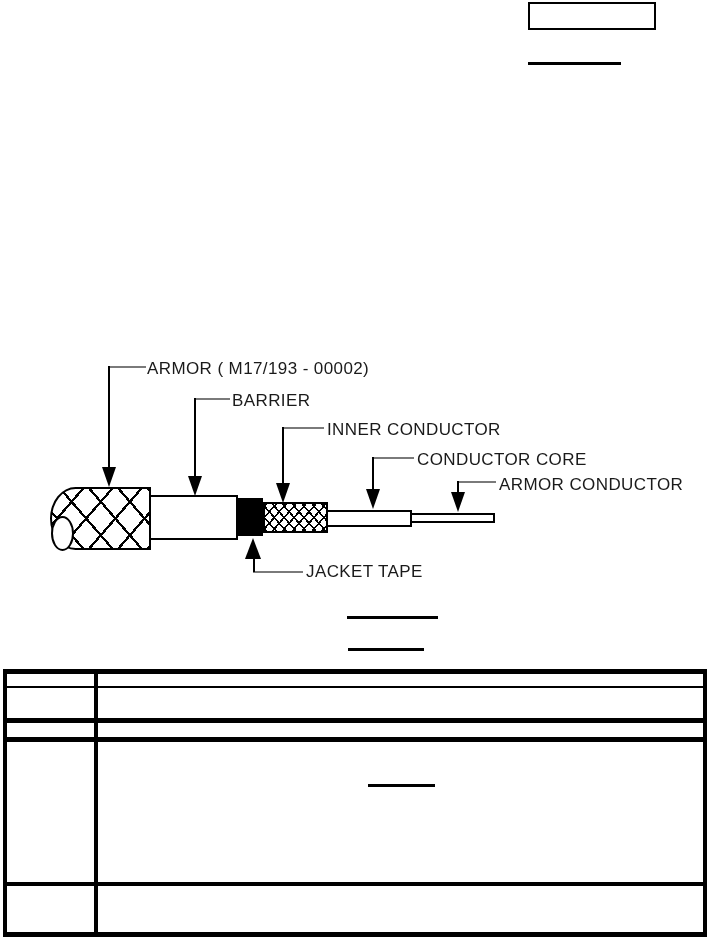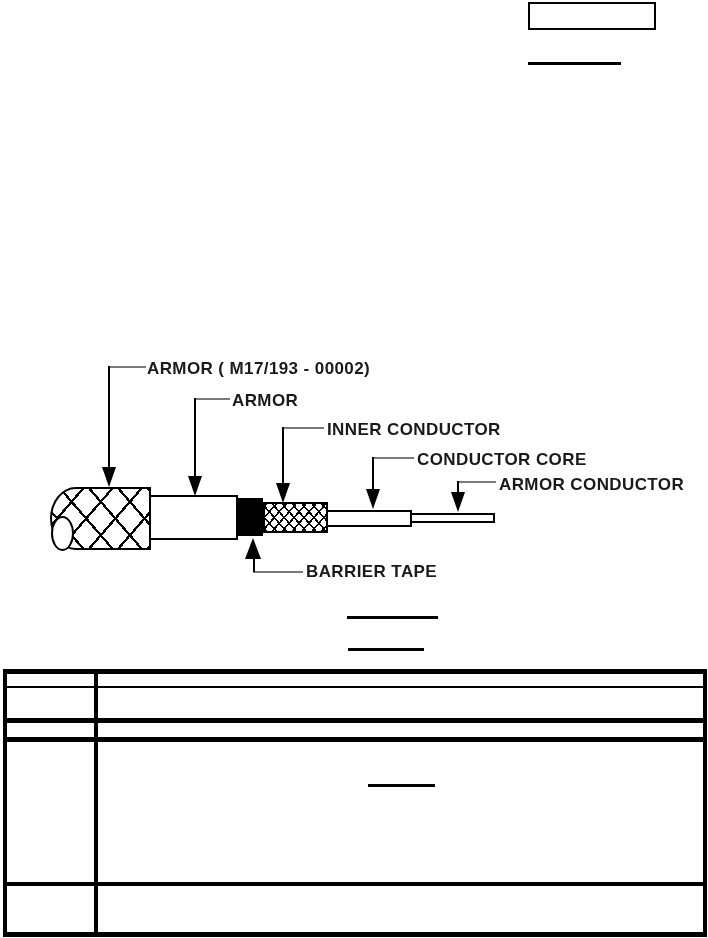--- a/index.html
+++ b/index.html
@@ -1,16 +1,16 @@
 <!DOCTYPE html>
 <html><head>
 <meta charset="utf-8">
 <style>
   html, body { margin: 0; padding: 0; background: #ffffff; }
-  * { box-sizing: border-box; font-weight: bold; }
+  * { box-sizing: border-box; }
 
   .page {
     position: relative;
     width: 708px;
     height: 938px;
     background: #ffffff;
     overflow: hidden;
     font-family: "Liberation Sans", sans-serif;
     color: #111111;
   }
@@ -162,25 +162,25 @@
 <body>
 
 <div class="page">
 
   <div class="abs stamp-box"></div>
   <div class="abs header-underline"></div>
 
   <div>
 
     <div class="abs label lbl-armor">ARMOR ( M17/193 - 00002)</div>
-    <div class="abs label lbl-jacket">ARMOR</div>
+    <div class="abs label lbl-jacket">BARRIER</div>
     <div class="abs label lbl-outer">INNER CONDUCTOR</div>
     <div class="abs label lbl-dielectric">CONDUCTOR CORE</div>
     <div class="abs label lbl-inner">ARMOR CONDUCTOR</div>
-    <div class="abs label lbl-barrier">BARRIER TAPE</div>
+    <div class="abs label lbl-barrier">JACKET TAPE</div>
 
     <div class="abs lead-h lh-armor"></div>
     <div class="abs lead-v lv-armor"></div>
     <div class="abs arrow-down ar-armor"></div>
 
     <div class="abs lead-h lh-jacket"></div>
     <div class="abs lead-v lv-jacket"></div>
     <div class="abs arrow-down ar-jacket"></div>
 
     <div class="abs lead-h lh-outer"></div>

